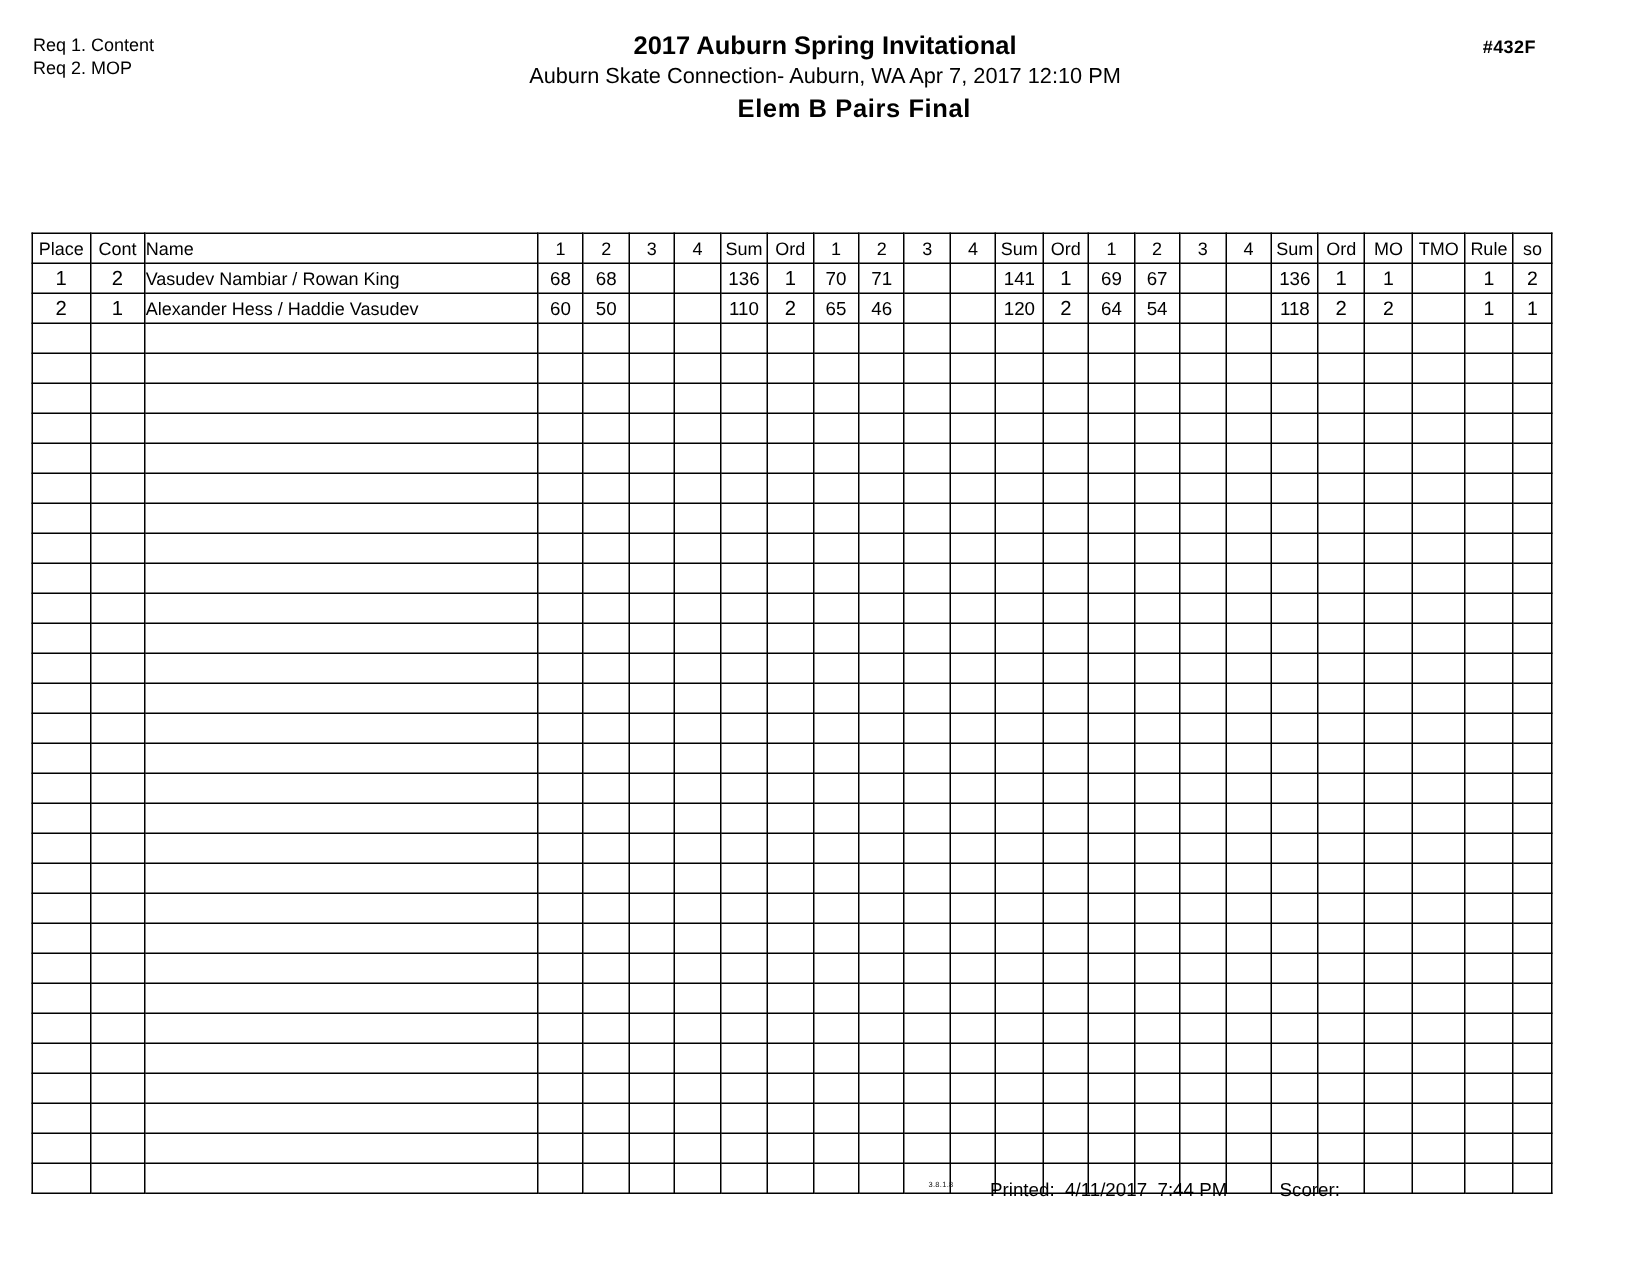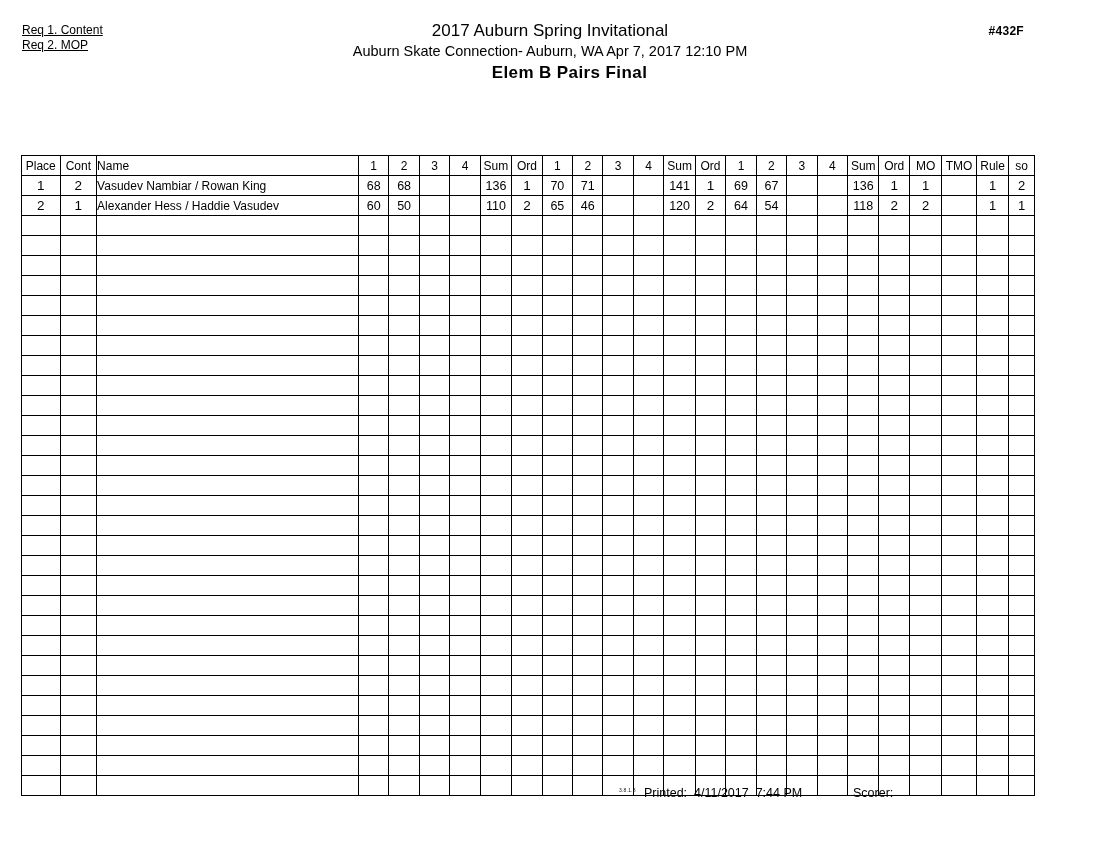--- a/index.html
+++ b/index.html
@@ -17,33 +17,33 @@
   }
 
   
   #req-block {
     position: absolute;
     left: 22px;
     top: 23px;
     font-size: 12px;
     line-height: 15px;
   }
-  #req-block div { white-space: pre; text-decoration: underline; }
+  #req-block div { white-space: pre; }
 
   
   #header {
     position: absolute;
     left: 0;
     top: 20px;
     width: 1100px;
     text-align: center;
   }
   #event-title {
     font-size: 17px;
-    font-weight: normal;
+    font-weight: bold;
     line-height: 21px;
   }
   #venue-line {
     font-size: 14.5px;
     line-height: 20px;
   }
   #division-title {
     font-size: 17px;
     font-weight: bold;
     line-height: 24px;
@@ -170,21 +170,21 @@
   #build-num {
     position: absolute;
     left: 619px;
     top: 1px;
     font-size: 5px;
     letter-spacing: 0.2px;
     color: #111;
   }
   #printed {
     position: absolute;
-    left: 644px;
+    left: 660px;
     top: 0px;
     white-space: pre;
   }
   #scorer {
     position: absolute;
     left: 853px;
     top: 0px;
     white-space: pre;
   }
 </style>

